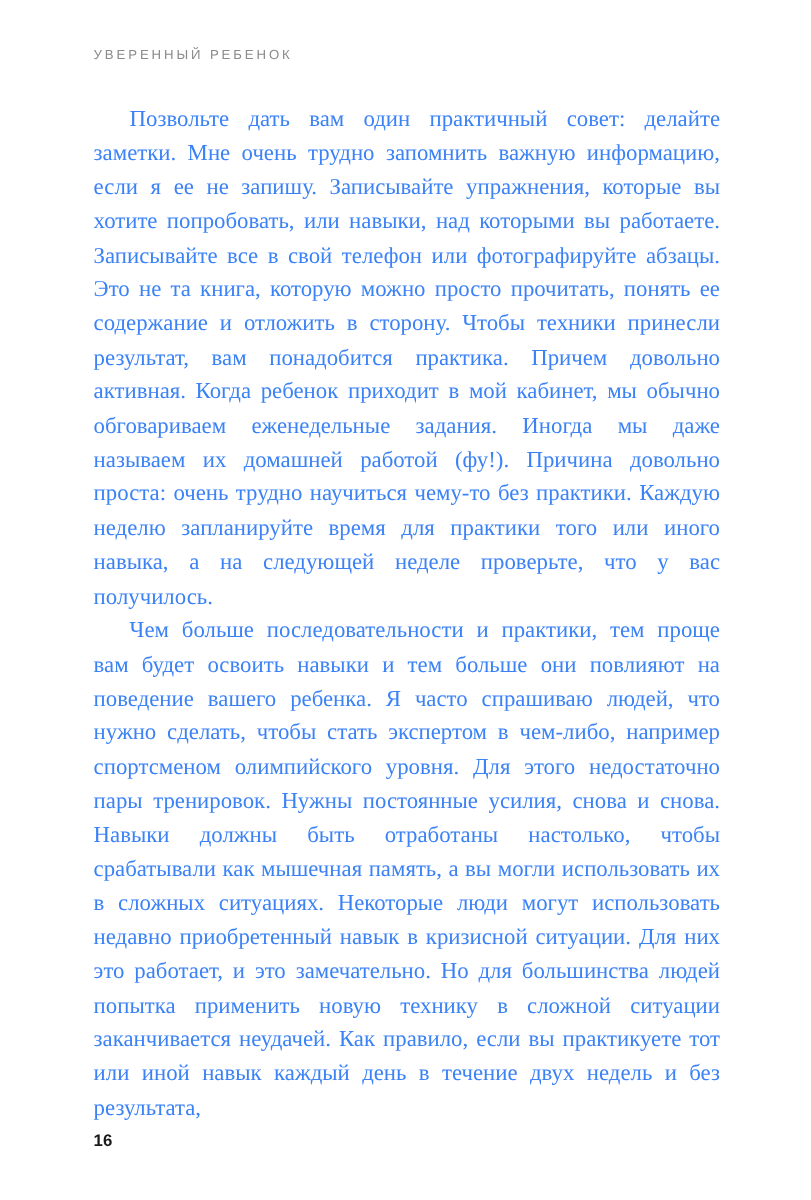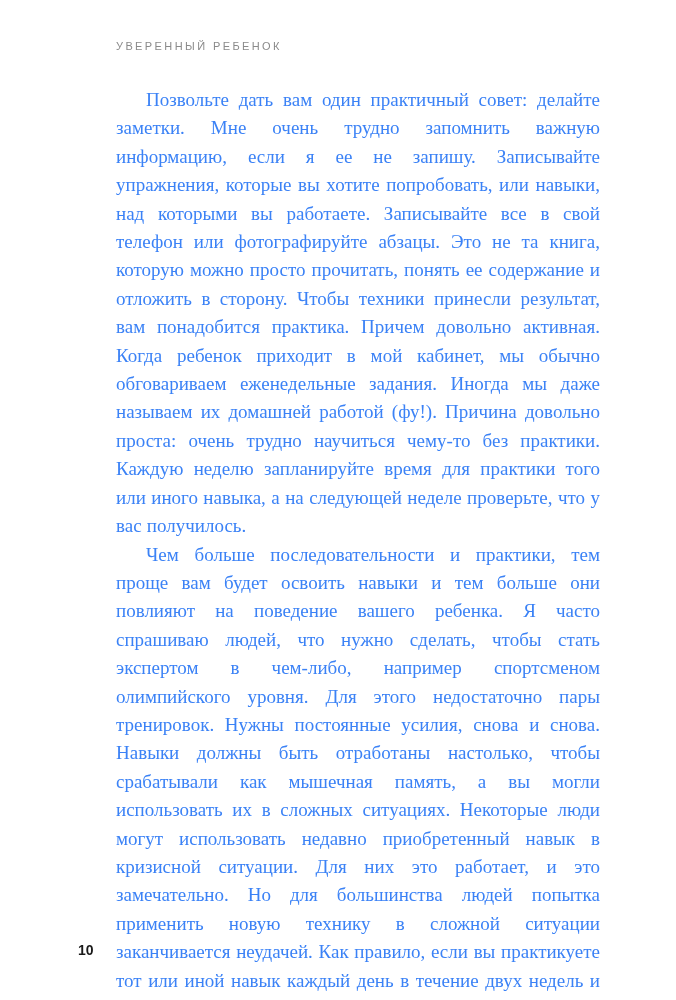--- a/index.html
+++ b/index.html
@@ -6,21 +6,21 @@
       margin: 0;
       padding: 0;
       background: #ffffff;
     }
     .page {
       position: relative;
       width: 676px;
       height: 1000px;
       background: #ffffff;
       box-sizing: border-box;
-      padding: 40px 76px 0 116px;
+      padding: 40px 76px 0 78px;
       overflow: hidden;
       font-family: "Liberation Serif", serif;
     }
     .running-head {
       font-family: "Liberation Sans", sans-serif;
       font-size: 11px;
       font-weight: 400;
       letter-spacing: 2.4px;
       color: #8a8a8a;
       text-transform: uppercase;
@@ -53,15 +53,15 @@
 
 <div class="page">
 
   <div class="running-head">УВЕРЕННЫЙ РЕБЕНОК</div>
 
   <div class="body-text">
     <p lang="ru">Позвольте дать вам один практичный совет: делайте заметки. Мне очень трудно запомнить важную информацию, если я ее не запишу. Записывайте упражнения, которые вы хотите попробовать, или навыки, над которыми вы работаете. Записывайте все в свой телефон или фотографируйте абзацы. Это не та книга, которую можно просто прочитать, понять ее содержание и отложить в сторону. Чтобы техники принесли результат, вам понадобится практика. Причем довольно активная. Когда ребенок приходит в мой кабинет, мы обычно обговариваем еженедельные задания. Иногда мы даже называем их домашней работой (фу!). Причина довольно проста: очень трудно научиться чему-то без практики. Каждую неделю запланируйте время для практики того или иного навыка, а на следующей неделе проверьте, что у вас получилось.</p>
     <p lang="ru">Чем больше последовательности и практики, тем проще вам будет освоить навыки и тем больше они повлияют на поведение вашего ребенка. Я часто спрашиваю людей, что нужно сделать, чтобы стать экспертом в чем-либо, например спортсменом олимпийского уровня. Для этого недостаточно пары тренировок. Нужны постоянные усилия, снова и снова. Навыки должны быть отработаны настолько, чтобы срабатывали как мышечная память, а вы могли использовать их в сложных ситуациях. Некоторые люди могут использовать недавно приобретенный навык в кризисной ситуации. Для них это работает, и это замечательно. Но для большинства людей попытка применить новую технику в сложной ситуации заканчивается неудачей. Как правило, если вы практикуете тот или иной навык каждый день в течение двух недель и без результата,</p>
   </div>
 
-  <div class="page-number">10</div>
+  <div class="page-number">16</div>
 
 </div>
 
 </body></html>

